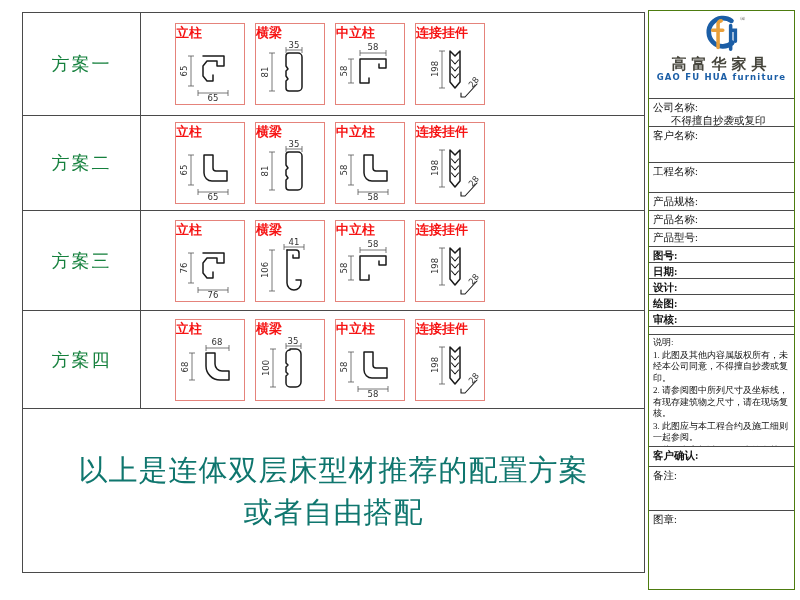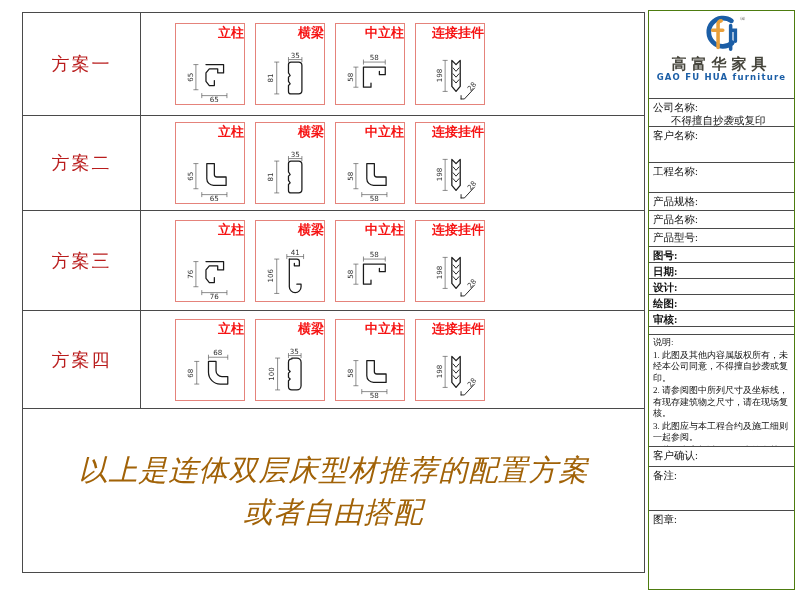--- a/index.html
+++ b/index.html
@@ -6,46 +6,46 @@
   *{box-sizing:border-box;}
   .page{position:relative;width:800px;height:600px;background:#fff;overflow:hidden;
         font-family:"Liberation Serif","DejaVu Serif",serif;color:#222;}
 
   
   .sheet{position:absolute;left:22px;top:12px;width:623px;height:561px;
          border:1px solid #4a4a4a;background:#fff;display:flex;flex-direction:column;}
   .srow{display:flex;border-bottom:1px solid #4a4a4a;}
   .srow.r1{height:103px;} .srow.r2{height:95px;} .srow.r3{height:100px;} .srow.r4{height:98px;}
   .rlabel{width:118px;border-right:1px solid #4a4a4a;display:flex;align-items:center;
-          justify-content:center;font-size:18px;letter-spacing:2px;color:#b91c1c;font-family:Liberation Mono, monospace;}
+          justify-content:center;font-size:18px;letter-spacing:2px;color:#15803d;font-family:Liberation Mono, monospace;}
   .rboxes{flex:1;display:flex;align-items:center;gap:10px;padding-left:34px;}
 
   .pbox{width:70px;height:82px;border:1px solid #e5837b;background:#fff;
-        display:flex;flex-direction:column;align-items:flex-end;flex:0 0 auto;gap:11px;}
+        display:flex;flex-direction:column;align-items:flex-start;flex:0 0 auto;}
   .pbox .ttl{color:#f61414;font-size:13px;line-height:17px;font-weight:bold;white-space:nowrap;}
   svg.prof{width:66px;height:62px;display:block;}
   .outline{fill:none;stroke:#1a1a1a;stroke-width:1.5;stroke-linejoin:round;stroke-linecap:round;}
   .thin{fill:none;stroke:#1a1a1a;stroke-width:1.1;stroke-linejoin:round;stroke-linecap:round;}
   .dim{fill:none;stroke:#555;stroke-width:0.8;}
   .dimtext{fill:#333;font-size:8.5px;font-family:"DejaVu Sans",sans-serif;}
 
   .footer-note{flex:1;display:flex;flex-direction:column;align-items:center;
                justify-content:center;gap:8px;}
-  .footer-note div{color:#a16207;font-size:29px;letter-spacing:1px;line-height:34px;white-space:nowrap;font-style:italic;}
+  .footer-note div{color:#0f766e;font-size:29px;letter-spacing:1px;line-height:34px;white-space:nowrap;}
 
   
   .tblock{position:absolute;left:648px;top:10px;width:147px;height:580px;
           border:1px solid #4d7c0f;background:#fff;display:flex;flex-direction:column;
           font-family:"Liberation Serif","DejaVu Serif",serif;}
   .trow{border-bottom:1px solid #4a4a4a;padding:2px 4px;font-size:10.5px;line-height:13px;
         color:#111;overflow:hidden;flex:0 0 auto;}
   .trow:last-child{border-bottom:none;}
   .h88{height:88px;} .h28{height:28px;} .h36{height:36px;} .h30{height:30px;}
   .h18{height:18px;} .h16{height:16px;font-weight:bold;} .h8{height:8px;padding:0;} .h112{height:112px;}
-  .h20{height:20px;} .h44{height:44px;} .h80{height:80px;}
+  .h20{height:20px;font-weight:bold;} .h44{height:44px;} .h80{height:80px;}
   .logo-box{display:flex;flex-direction:column;align-items:center;justify-content:flex-start;padding-top:2px;}
   .brand-cn{font-size:15px;letter-spacing:5px;color:#46453c;font-weight:bold;white-space:nowrap;margin-top:1px;}
   .brand-en{font-size:8.5px;letter-spacing:1.2px;color:#1b5ea6;font-weight:bold;
             font-family:"DejaVu Sans",sans-serif;white-space:nowrap;}
   .field-value{padding-left:18px;white-space:nowrap;}
   .notes{font-size:9px;line-height:11.5px;color:#111;}
   .notes .nt{margin-bottom:1px;}
 </style>
 </head>
 <body>

